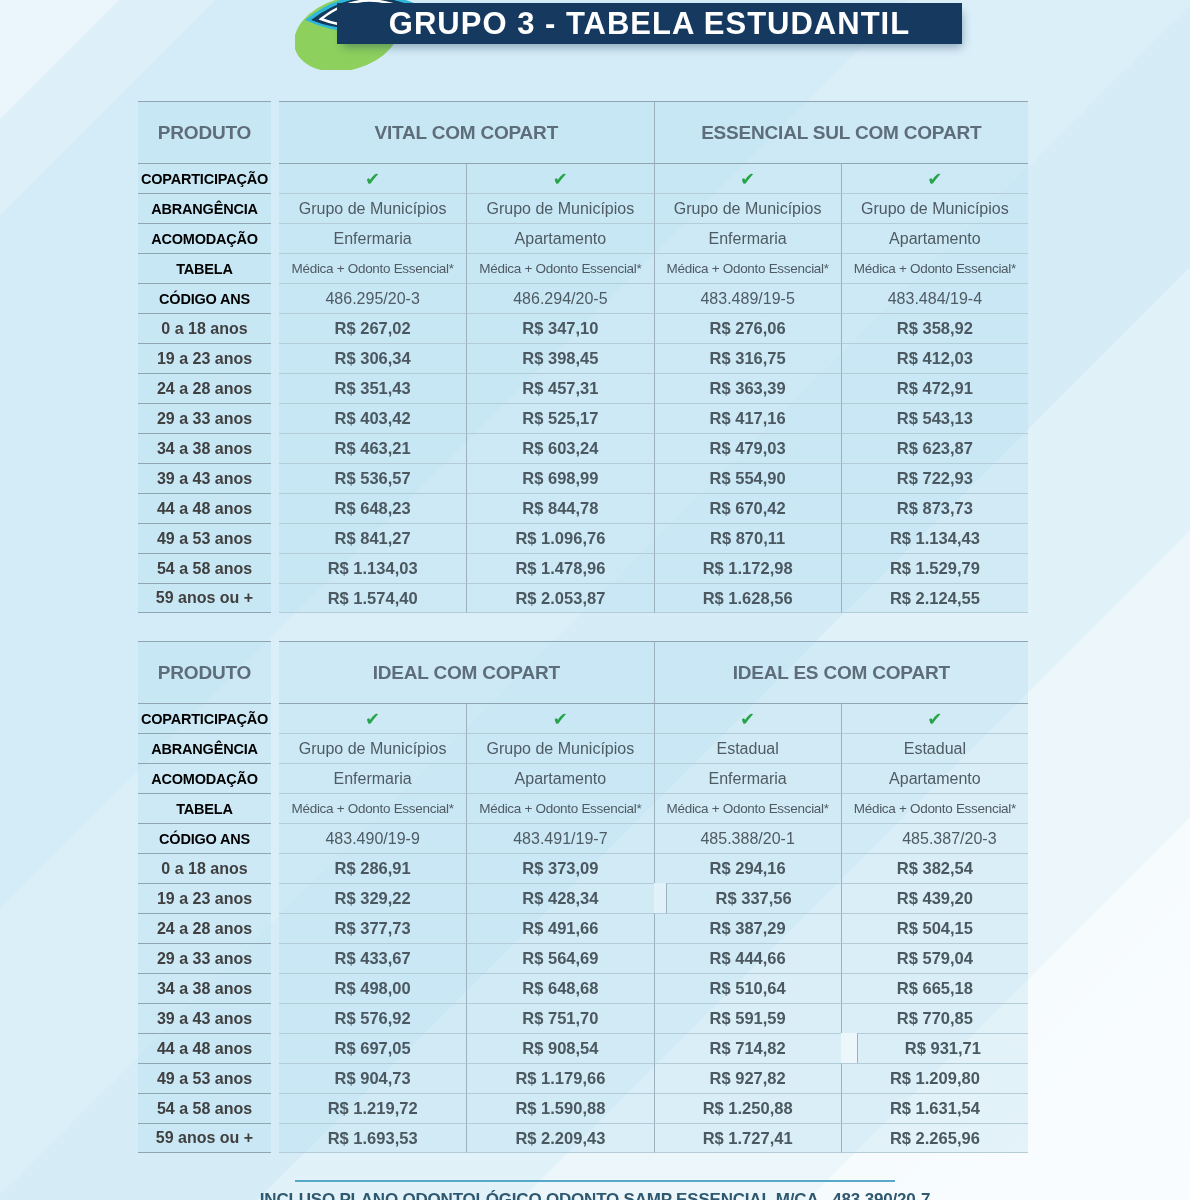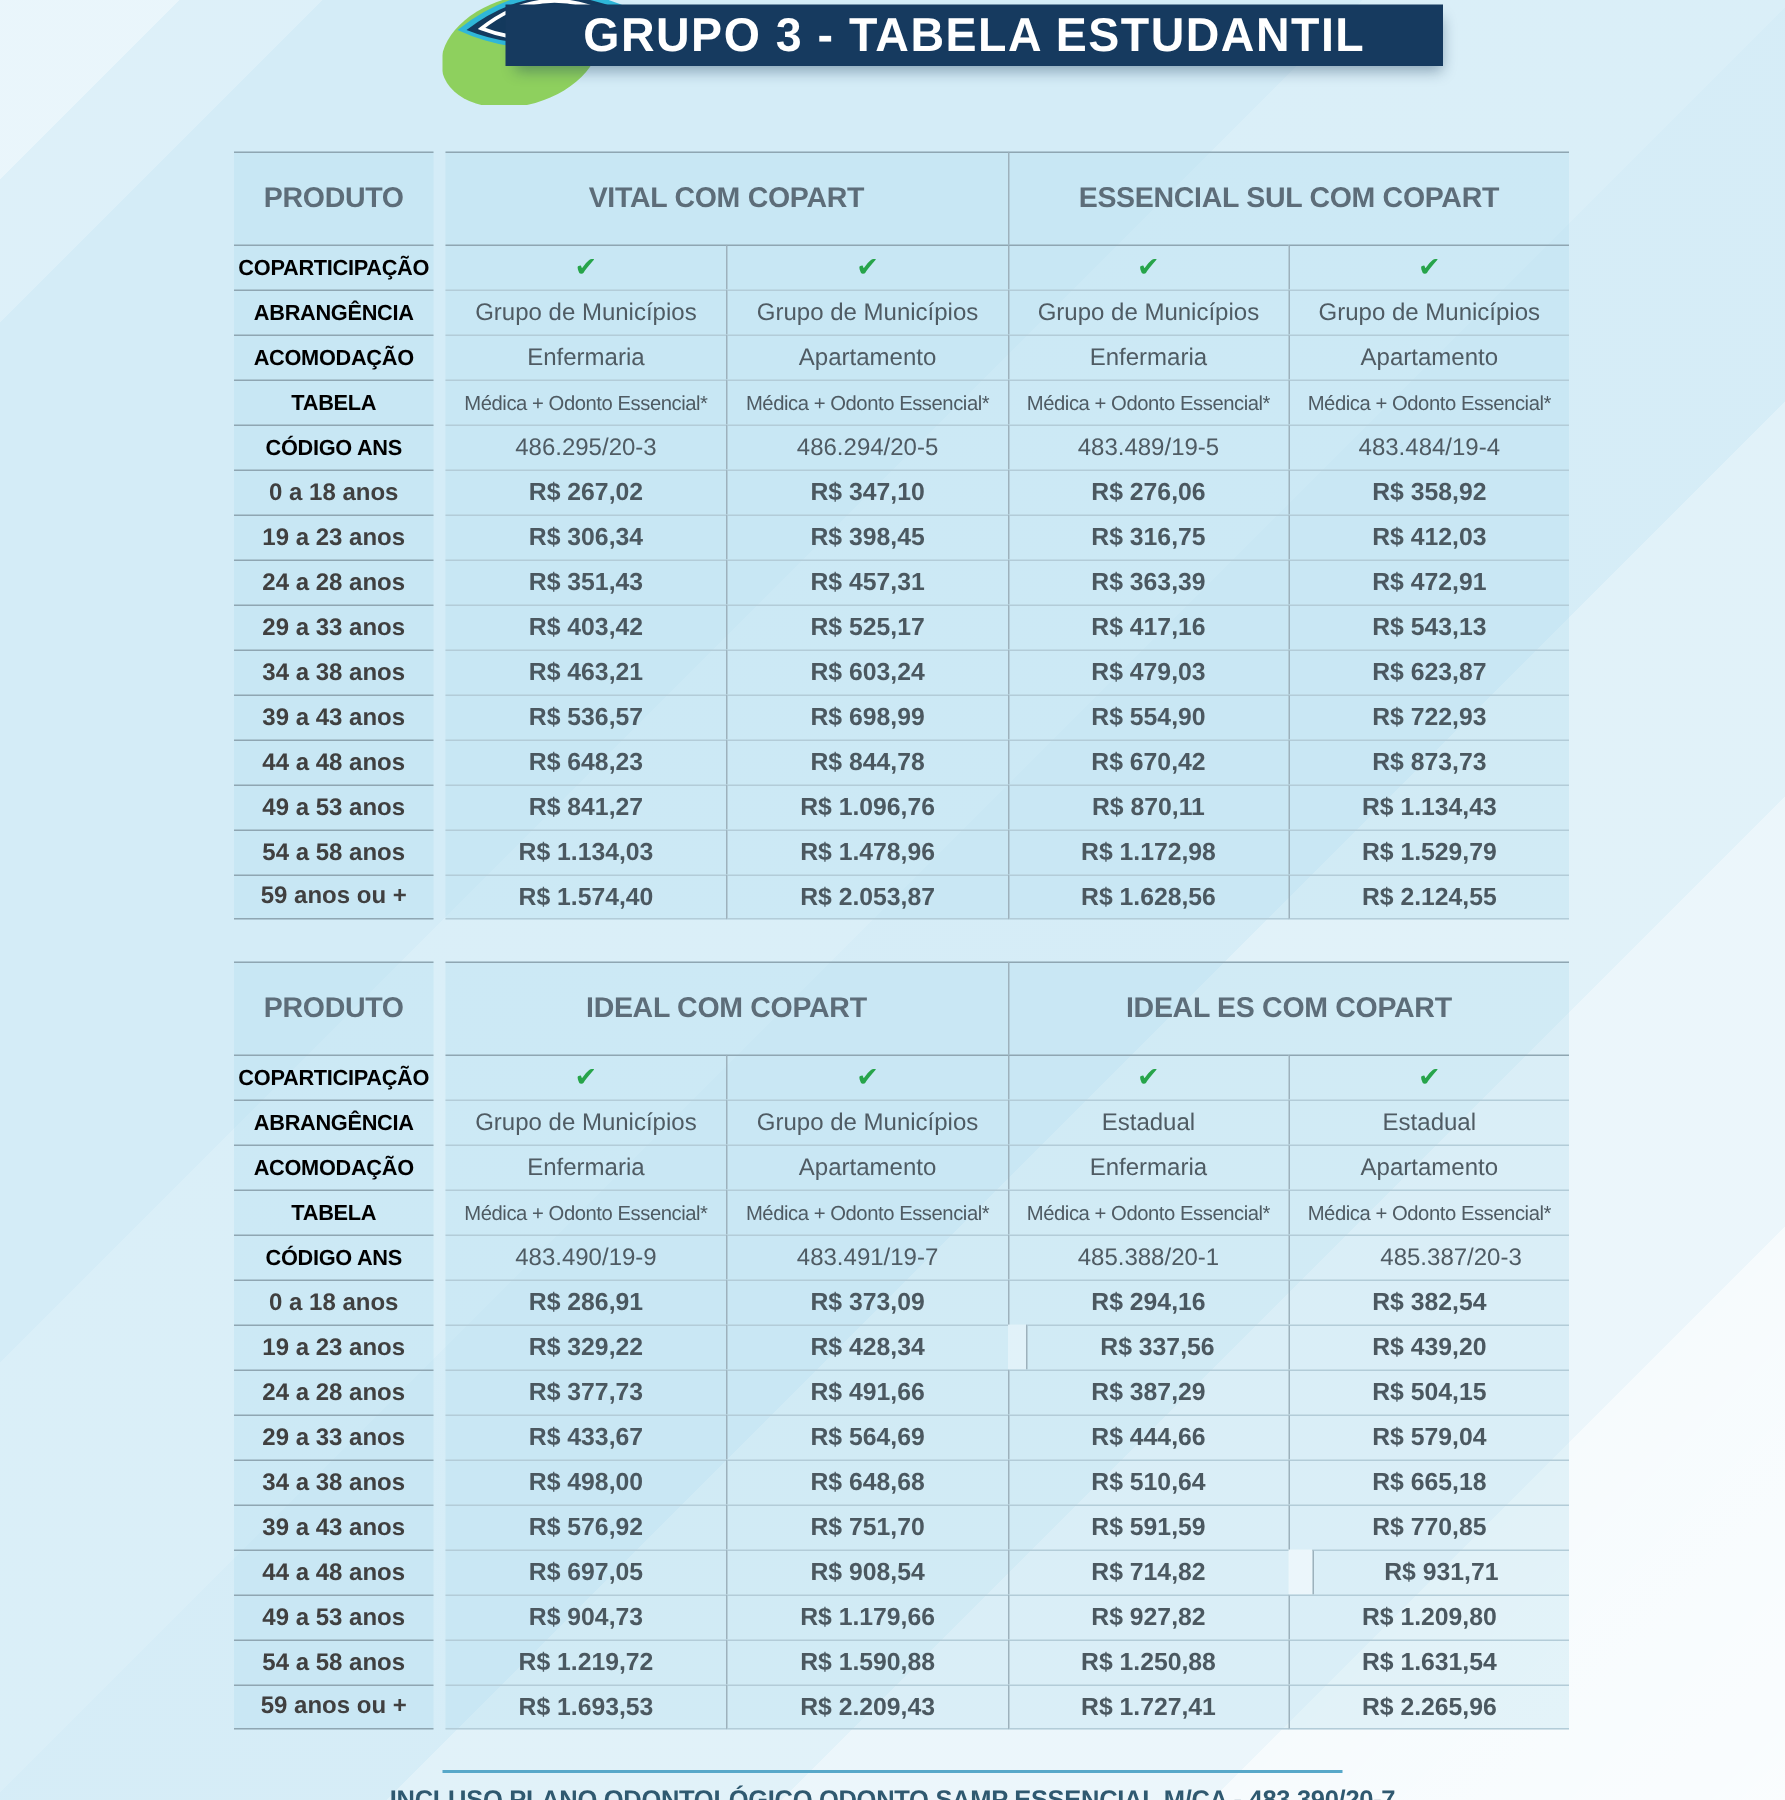--- a/index.html
+++ b/index.html
@@ -25,21 +25,21 @@
     box-shadow:3px 6px 9px -3px rgba(18,52,86,.40);
   }
   .banner-title{
     color:#FFFFFF;font-weight:bold;font-size:31px;letter-spacing:1px;
     white-space:nowrap;transform:scaleY(1.02);
   }
   .logo{position:absolute;left:295px;top:-16px;width:138px;height:86px;}
 
   
   .price-table{
-    position:absolute;left:156px;width:890px;display:grid;
+    position:absolute;left:138px;width:890px;display:grid;
     grid-template-columns:133px 8px repeat(4,1fr);
     grid-template-rows:62px repeat(15,30px);
   }
   .price-table>div{
     display:flex;align-items:center;justify-content:center;
     background:rgba(168,215,236,.26);
     white-space:nowrap;overflow:hidden;
   }
   .bt-d{border-top:1px solid #8FA6B2;}
   .bt-l{border-top:1px solid #B3CCD8;}

